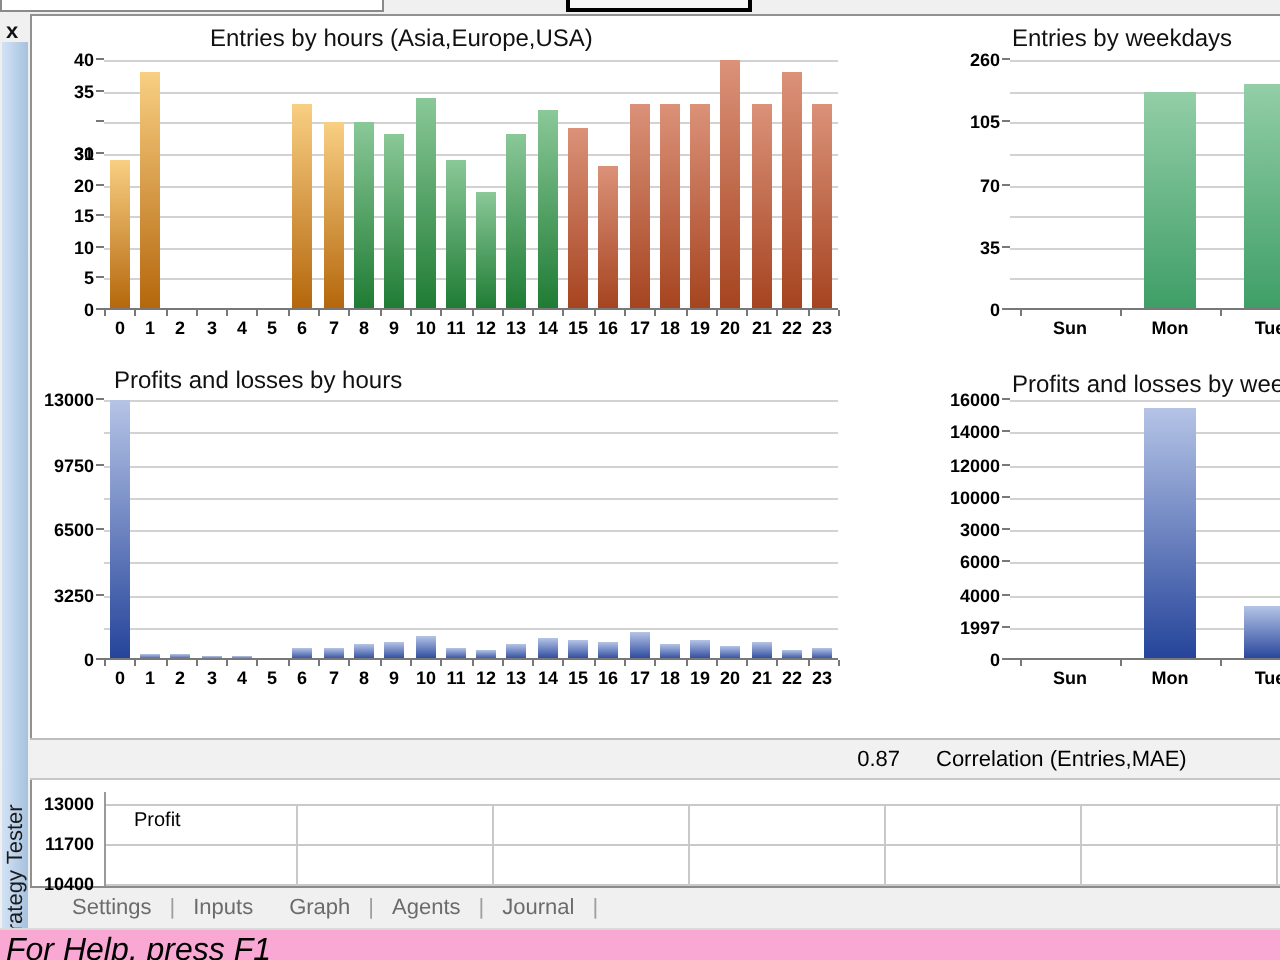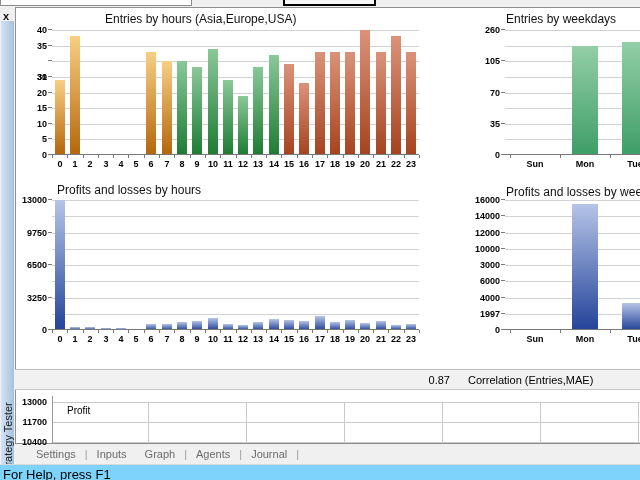--- a/index.html
+++ b/index.html
@@ -60,22 +60,22 @@
   
   .tab-bar{position:absolute;left:15px;top:443px;width:625px;height:21px;background:#F0F0F0;
            border-top:1px solid #8C8C8C;box-sizing:border-box;display:flex;
            align-items:flex-start;padding-left:12px;}
   .tab{font-size:11px;color:#6B6B6B;padding:4px 9px 0 9px;cursor:pointer;}
   .tab.active{background:#FFFFFF;border:1px solid #000;border-bottom:none;color:#000;
               font-weight:700;margin-top:-3px;padding:5px 13px 2px 13px;z-index:4;}
   .tab-sep{font-size:11px;color:#9E9E9E;padding-top:4px;}
 
   
-  .status-bar{position:absolute;left:0;top:464px;width:640px;height:16px;background:#7dd3fc;
-              border-top:1px solid #DADADA;box-sizing:border-box;font-size:13px;color:#000;}
+  .status-bar{position:absolute;left:0;top:464px;width:640px;height:16px;background:#f9a8d4;
+              border-top:1px solid #DADADA;box-sizing:border-box;font-size:16px;color:#000;font-style:italic;}
   .status-bar span{position:absolute;left:3px;top:2px;}
 </style>
 </head>
 <body>
 
 <div id="root">
 
   <div class="top-strip">
     <div class="field-edge"></div>
     <div class="btn-edge"></div>

